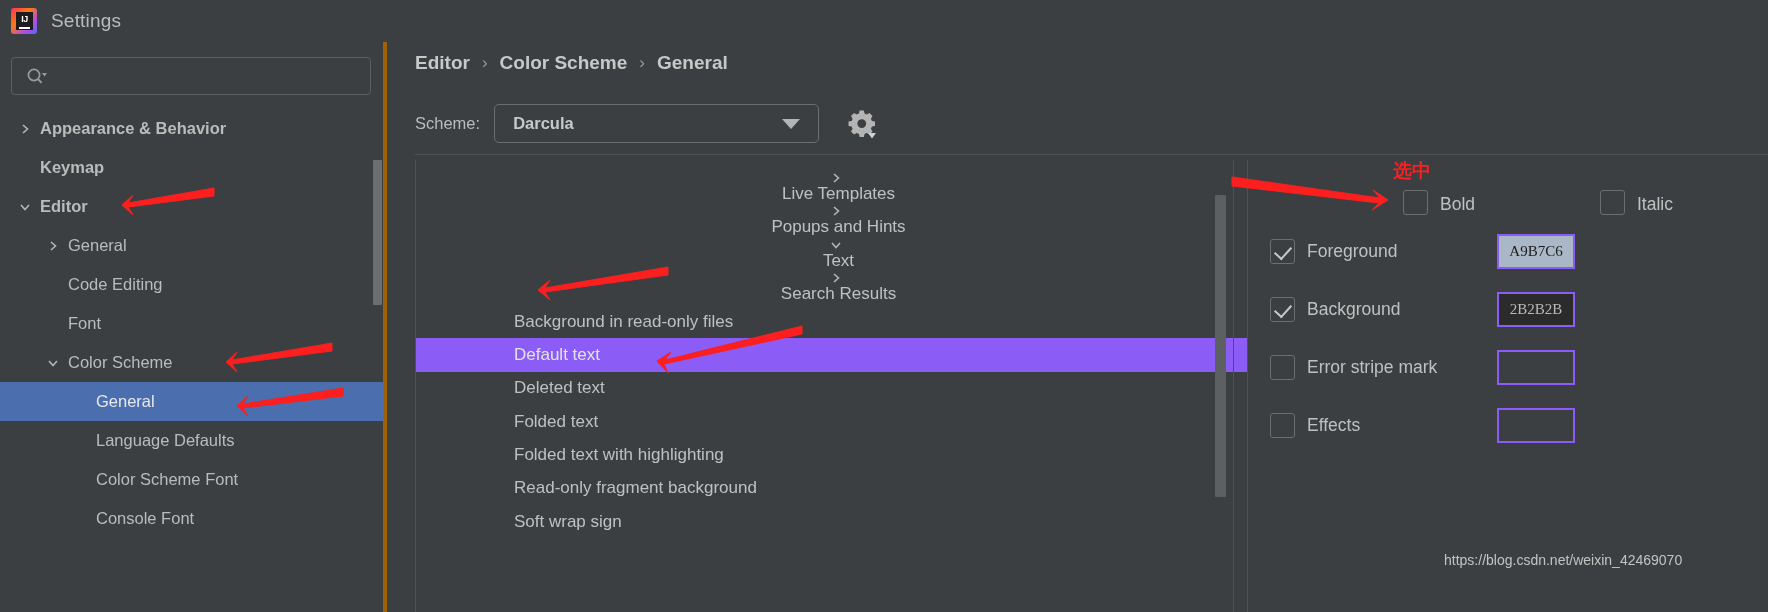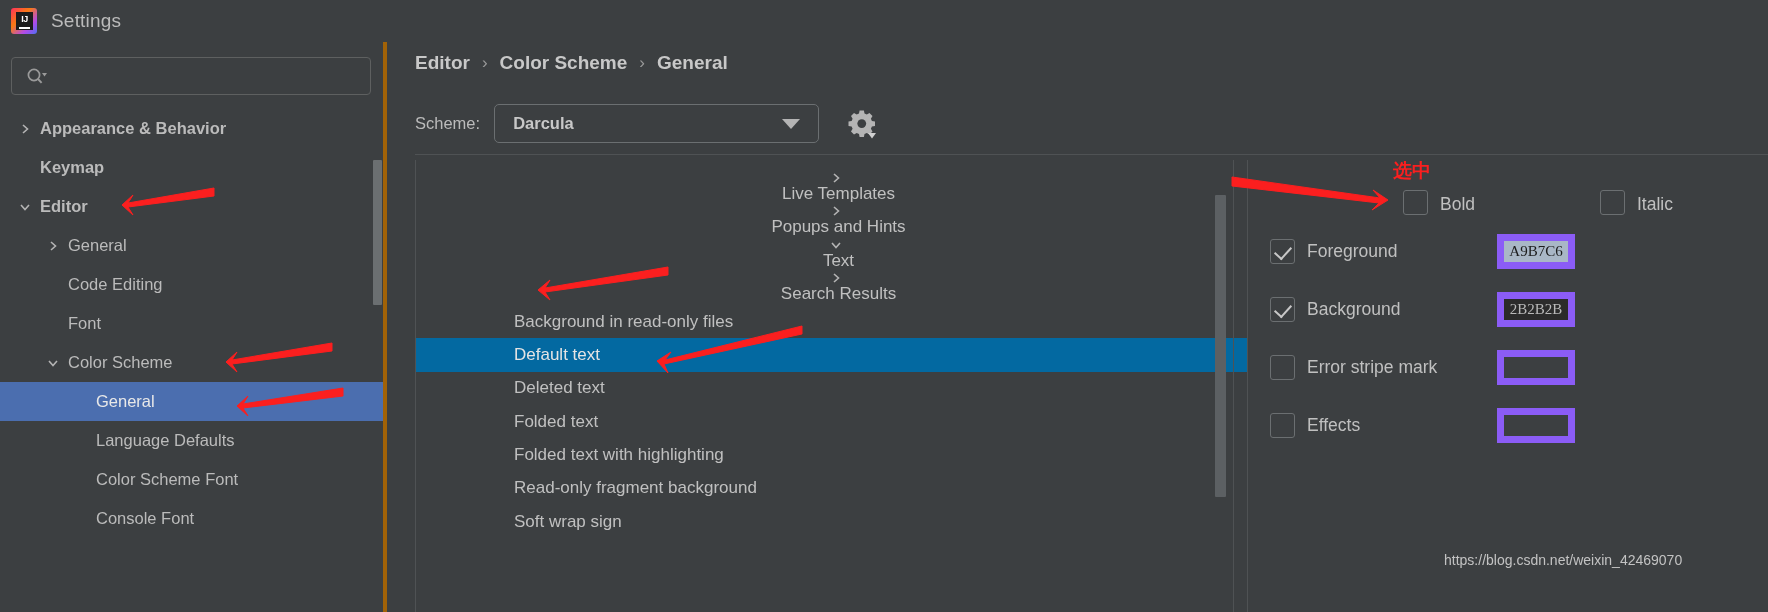--- a/index.html
+++ b/index.html
@@ -107,21 +107,21 @@
 
   
   .detail-tree {
     position: absolute; left: 27px; top: 118px; width: 833px; height: 494px;
     border: 1px solid #4f5254; border-top: none; overflow: hidden;
   }
   .dt-row {
     height: 33.3px; display: flex; align-items: center;
     color: #c0c0c0; font-size: 17px; white-space: nowrap; cursor: default;
   }
-  .dt-row.selected { background: #0369a1; color: #e4e4e4; align-items: center; }
+  .dt-row.selected { background: #8b5cf6; color: #e4e4e4; align-items: center; }
   .dt-row .chev { width: 20px; flex: none; display: flex; justify-content: center; margin-right: 6px; }
   .dt-row .chev.spacer { visibility: hidden; }
   .dt-d0 { padding-left: 14px; flex-direction: column; }
   .dt-d1 { padding-left: 72px; }
   .clip-first { height: 12px; overflow: hidden; position: relative; }
   .clip-first .dt-row { margin-top: -21px; }
 
   .dt-scroll {
     position: absolute; left: 827px; top: 153px; width: 11px; height: 302px;
     background: #5c6063; border-radius: 1px;
@@ -141,21 +141,21 @@
     content: ""; position: absolute; left: 7px; top: 3px; width: 8px; height: 14px;
     border: solid #c8c8c8; border-width: 0 2.6px 2.6px 0; transform: rotate(42deg);
   }
   .cb-label { color: #c0c0c0; font-size: 17.5px; margin-left: 12px; }
 
   .attr-row {
     position: absolute; left: 0; display: flex; align-items: center; width: 520px;
   }
   .attr-row .cb-label { width: 190px; }
   .swatch {
-    width: 78px; height: 35px; border: 7px solid #8b5cf6;
+    width: 78px; height: 35px; border: 2px solid #8b5cf6;
     display: flex; align-items: center; justify-content: center;
     font-family: "Liberation Serif", serif; font-size: 15px; cursor: pointer;
   }
   .swatch.empty { background: #3c3f41; }
 
   .effects-combo {
     position: absolute; left: 182px; top: 340px; width: 238px; height: 36px;
     border: 1px solid #56595b; border-radius: 5px; background: #3c3f41;
     display: flex; align-items: center; padding: 0 8px 0 14px;
   }

